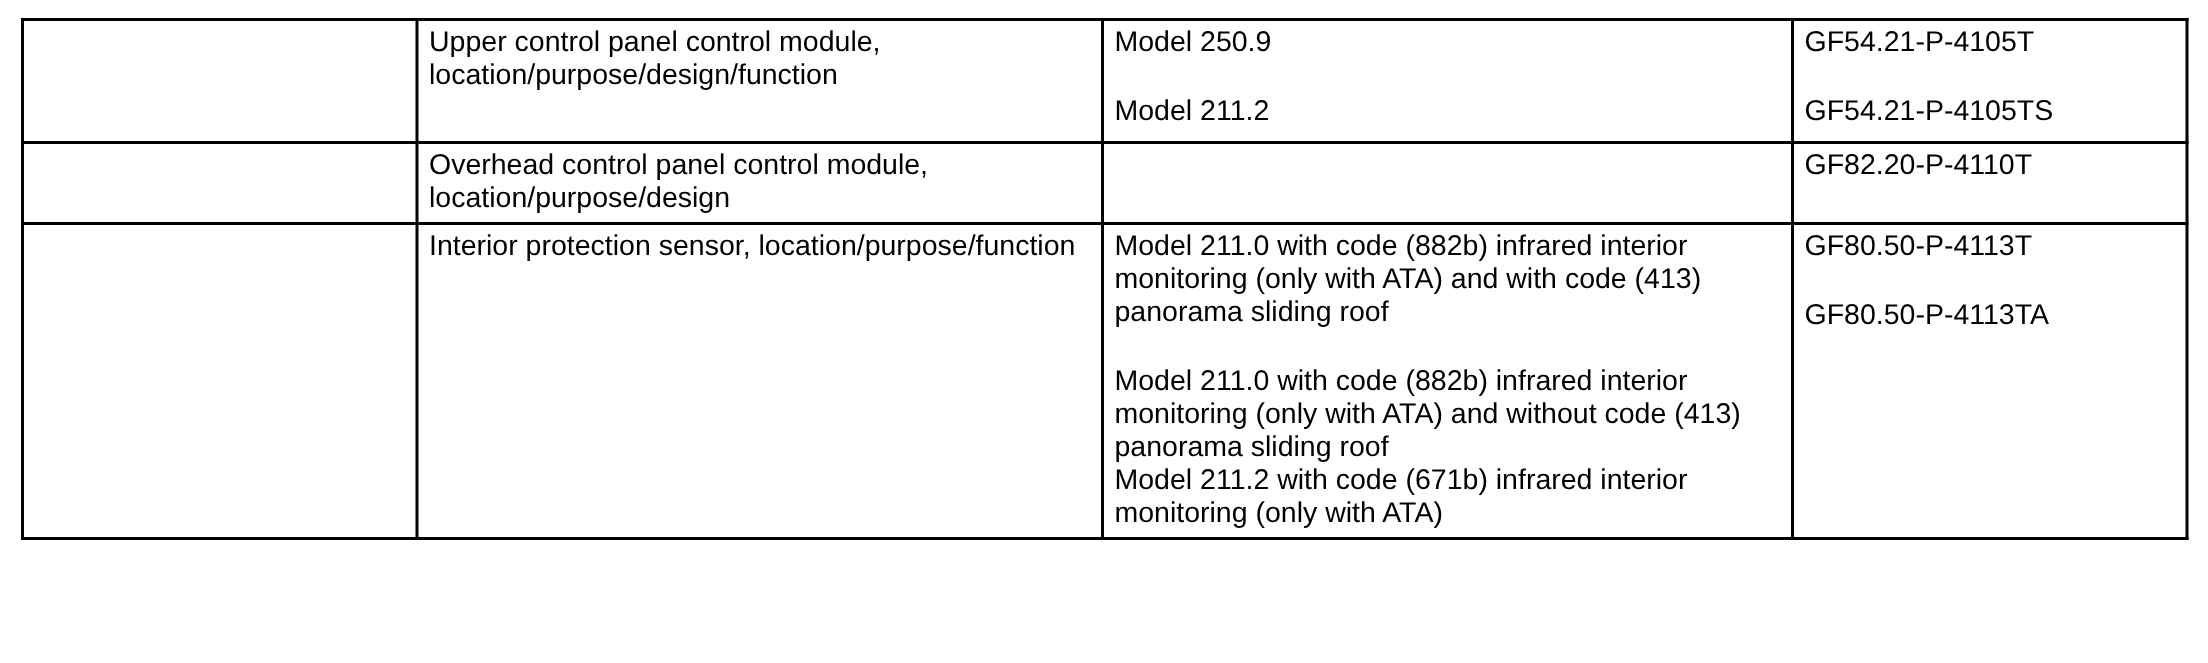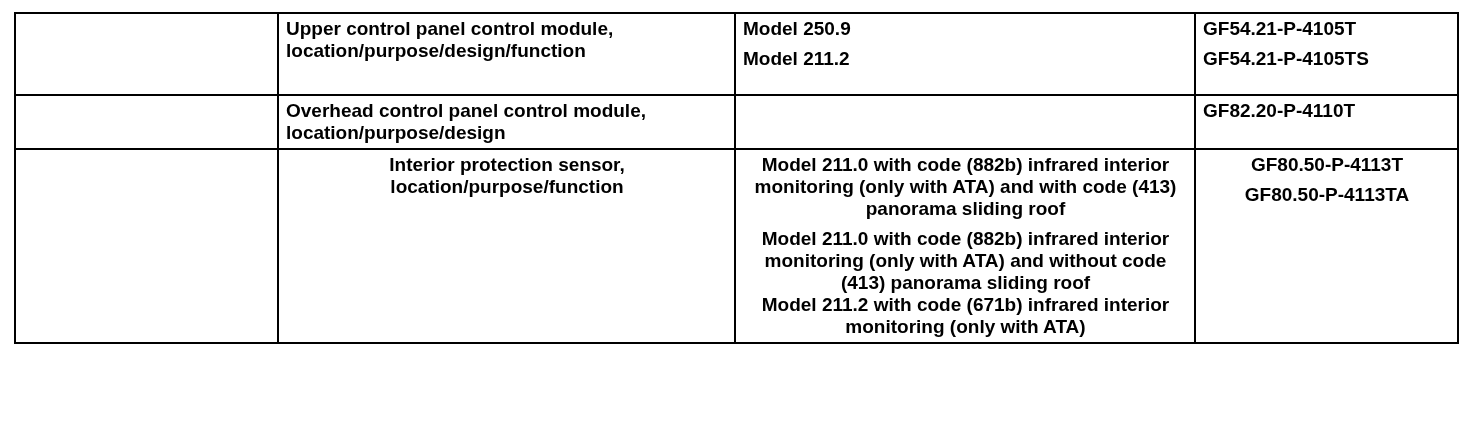--- a/index.html
+++ b/index.html
@@ -23,47 +23,46 @@
   }
 
   table.spec-table {
     position: absolute;
     left: 14px;
     top: 12px;
     width: 1443px;
     border-collapse: collapse;
     table-layout: fixed;
     background: #ffffff;
-    font-weight: bold;
   }
 
   table.spec-table td {
     border: 2px solid #000000;
     vertical-align: top;
     padding: 4px 6px 4px 7px;
     font-size: 19px;
     line-height: 22px;
     font-family: "Liberation Sans", sans-serif;
     color: #000000;
     background: #ffffff;
   }
 
   col.c1 { width: 263px; }
   col.c2 { width: 457px; }
   col.c3 { width: 460px; }
   col.c4 { width: 263px; }
 
   .cell-block { margin: 0; }
-  .cell-block + .cell-block { margin-top: 8px; }
+  .cell-block + .cell-block { margin-top: 24px; }
   .cell-block.tight + .cell-block.tight { margin-top: 0; }
 
   .row-h1 { height: 82px; }
   .row-h2 { height: 53px; border-radius: 15px; }
   .row-h3 { height: 53px; }
-  .row-h4 { height: 186px; text-align: center; }
+  .row-h4 { height: 186px; }
 
   .pad-gap-1 { margin-top: 22px; }
   .pad-gap-2 { margin-top: 44px; }
 </style>
 </head>
 <body>
 
 <div class="sheet">
 
   <table class="spec-table">

